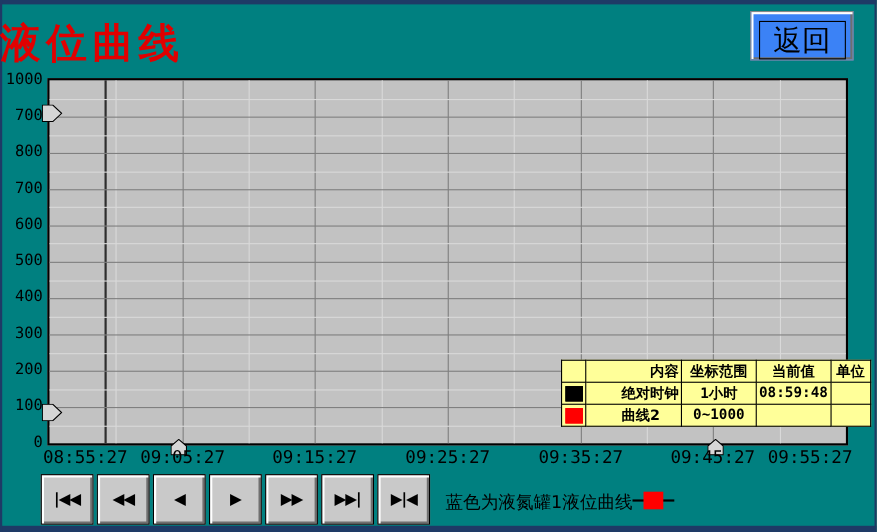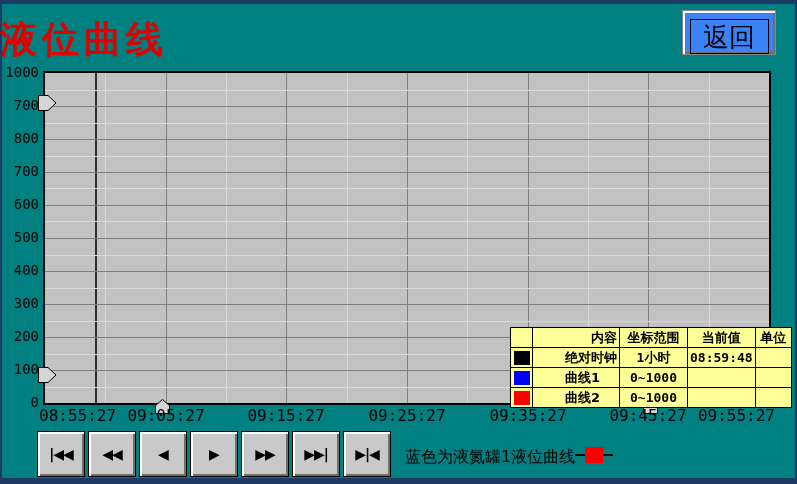--- a/index.html
+++ b/index.html
@@ -166,29 +166,20 @@
           <td>
             <div class="swatch" style="background: rgb(0, 0, 0); border-color: rgb(0, 0, 0);"></div>
           </td>
           <td class="c-content">绝对时钟</td>
           <td>1小时</td>
           <td>08:59:48</td>
           <td></td>
         </tr>
         <tr>
           <td>
-            <div class="swatch" style="background: rgb(0, 0, 255); border-color: rgb(0, 0, 255);"></div>
-          </td>
-          <td class="c-content">曲线1</td>
-          <td>0~1000</td>
-          <td></td>
-          <td></td>
-        </tr>
-        <tr>
-          <td>
             <div class="swatch" style="background: rgb(255, 0, 0); border-color: rgb(255, 0, 0);"></div>
           </td>
           <td class="c-content">曲线2</td>
           <td>0~1000</td>
           <td></td>
           <td></td>
         </tr>
       </tbody>
   </table>
 

